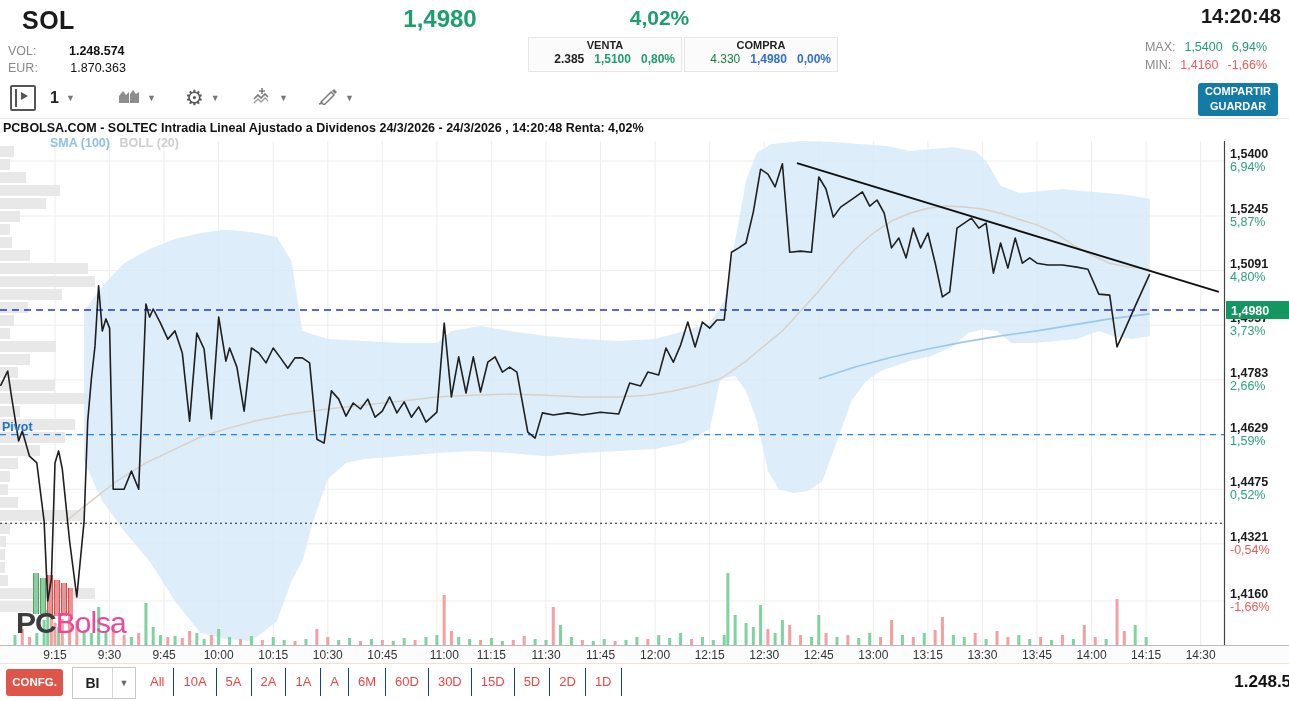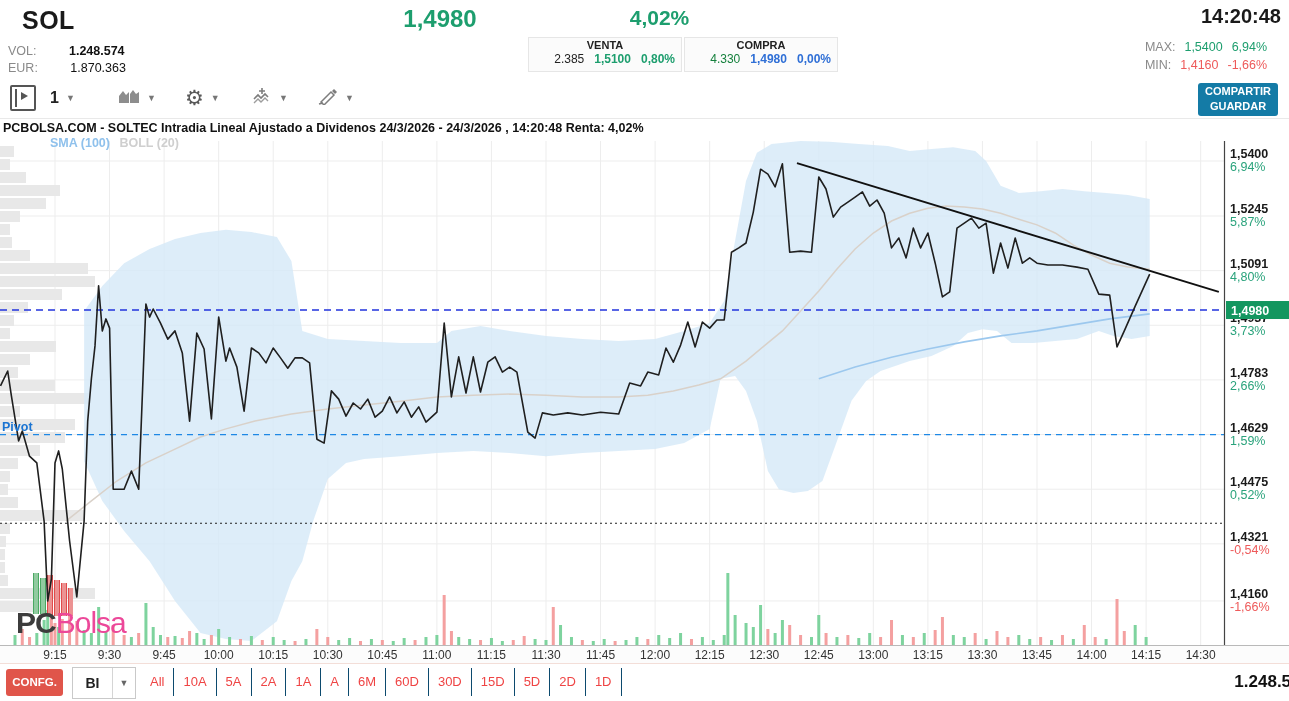--- a/index.html
+++ b/index.html
@@ -71,21 +71,21 @@
     <div class="abs" style="left:8px;top:58px;">
       <span class="kv-label">EUR:</span>
       <span class="kv-value" style="margin-left:28px;">1.870.363</span>
     </div>
     <div class="abs big-price grn">1,4980</div>
     <div class="abs big-pct grn">4,02%</div>
 
     <div class="quote-box" style="left:528px;">
       <div class="quote-title">VENTA</div>
       <div class="quote-row">
-        <span style="font-weight:normal;color:#222;">2.385</span>
+        <span style="font-weight:bold;color:#222;">2.385</span>
         <span class="grn">1,5100</span>
         <span class="grn">0,80%</span>
       </div>
     </div>
     <div class="quote-box" style="left:684px;">
       <div class="quote-title">COMPRA</div>
       <div class="quote-row">
         <span style="font-weight:normal;color:#15803d;">4.330</span>
         <span class="blu">1,4980</span>
         <span class="blu">0,00%</span>
@@ -402,21 +402,21 @@
   </div>
 
   <div id="xaxis">
       <span class="xtick" style="left: 55.005px;">9:15</span>
       <span class="xtick" style="left: 109.56px;">9:30</span>
       <span class="xtick" style="left: 164.115px;">9:45</span>
       <span class="xtick" style="left: 218.67px;">10:00</span>
       <span class="xtick" style="left: 273.225px;">10:15</span>
       <span class="xtick" style="left: 327.78px;">10:30</span>
       <span class="xtick" style="left: 382.335px;">10:45</span>
-      <span class="xtick" style="left: 436.89px;">11:00</span>
+      <span class="xtick" style="left: 436.89px; text-align: right;">11:00</span>
       <span class="xtick" style="left: 491.445px;">11:15</span>
       <span class="xtick" style="left: 546px;">11:30</span>
       <span class="xtick" style="left: 600.555px;">11:45</span>
       <span class="xtick" style="left: 655.11px;">12:00</span>
       <span class="xtick" style="left: 709.665px;">12:15</span>
       <span class="xtick" style="left: 764.22px;">12:30</span>
       <span class="xtick" style="left: 818.775px;">12:45</span>
       <span class="xtick" style="left: 873.33px;">13:00</span>
       <span class="xtick" style="left: 927.885px;">13:15</span>
       <span class="xtick" style="left: 982.44px;">13:30</span>

